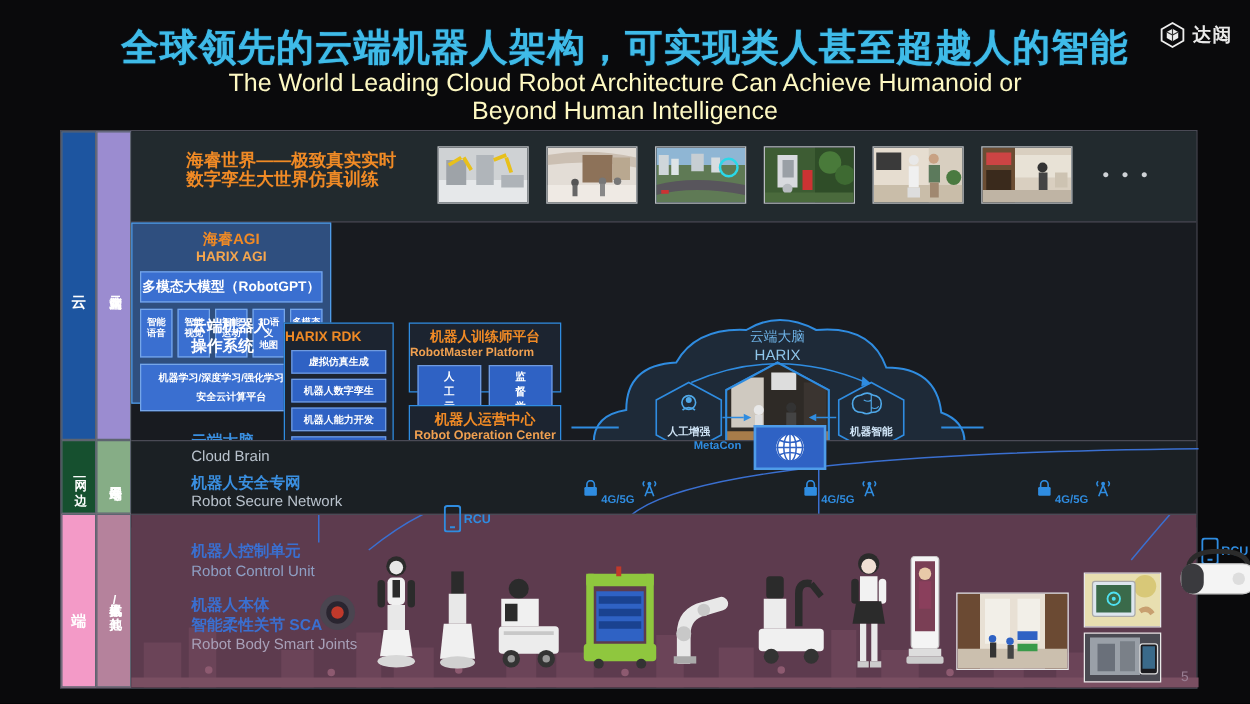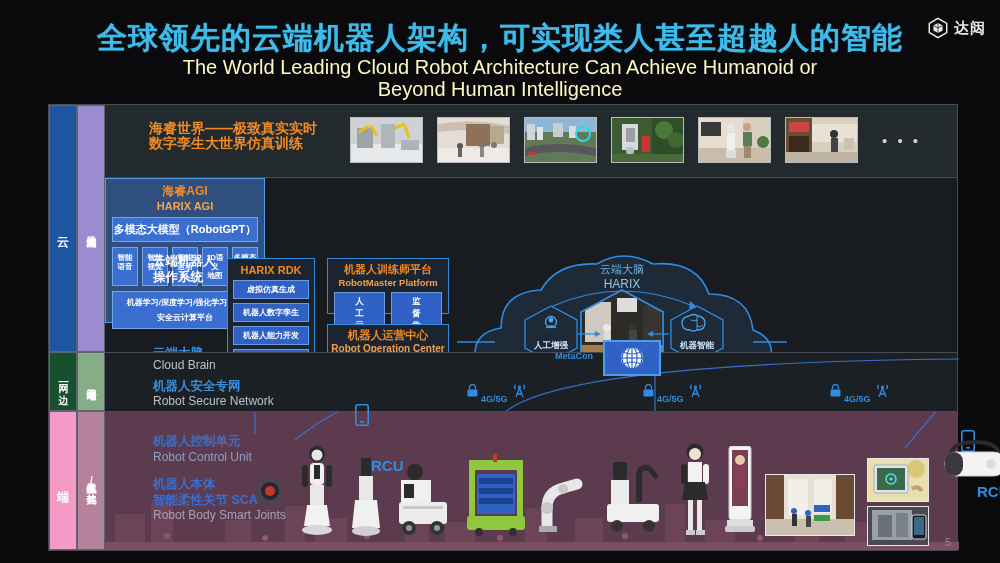--- a/index.html
+++ b/index.html
@@ -61,33 +61,33 @@
   .thumb { width:73px; height:46px; border:1px solid #b9bcc0; overflow:hidden; position:relative; }
   .dots { font-size:15px; color:#cfd2d6; letter-spacing:3px; margin-left:10px; }
 
   
   .os-label { position:absolute; left:48px; top:75px; font-size:12.5px; font-weight:bold;
               color:#fff; line-height:16px; }
   .cb-label { position:absolute; left:48px; top:168px; font-size:12.5px; font-weight:bold;
               color:#3a8fe0; line-height:15px; }
 
   .panel { position:absolute; border:1px solid #2f8ce0; background:#1c2430; }
-  .ptitle-or { color:#f08a25; font-weight:bold; text-align:center; }
+  .ptitle-or { color:#f08a25; font-weight:bold; text-align:left; }
   .chip { background:#2f62c4; color:#fff; text-align:center; font-weight:bold;
           border:1px solid #6f9ade; }
 
   
   #rdk { left:122px; top:80px; width:88px; height:131px; }
   #rdk .ptitle-or { font-size:11px; margin-top:5px; }
   #rdk .chip { margin:4px 5px 0 5px; font-size:8px; padding:3px 0; }
 
   
   #rmp { left:222px; top:80px; width:122px; height:56px; }
   #rmp .t1 { font-size:11px; color:#f08a25; font-weight:bold; text-align:center; margin-top:3px;}
-  #rmp .t2 { font-size:9.5px; color:#f0a050; font-weight:bold; text-align:center; }
+  #rmp .t2 { font-size:9.5px; color:#f0a050; font-weight:bold; }
   #rmp .row { display:flex; gap:6px; margin:4px 6px 0 6px; }
   #rmp .chip { flex:1; font-size:8.5px; padding:3px 17px; }
 
   
   #roc { left:222px; top:146px; width:122px; height:86px; }
   #roc .t1 { font-size:11.5px; color:#f08a25; font-weight:bold; text-align:center; margin-top:3px;}
   #roc .t2 { font-size:10px; color:#f0a050; font-weight:bold; text-align:center; }
   #roc .row { display:flex; gap:5px; margin:4px 5px 0 5px; }
   #roc .chip { flex:1; font-size:8.5px; padding:3px 0; }
 
@@ -107,21 +107,21 @@
   #cloudwrap { position:absolute; left:352px; top:72px; width:330px; height:175px; }
 
   
   .net-l1 { position:absolute; left:48px; top:5px; font-size:12px; color:#b9c2cc; }
   .net-l2 { position:absolute; left:48px; top:26px; font-size:12.5px; font-weight:bold; color:#3a8fe0; line-height:15px;}
   .metacon-lbl { position:absolute; font-size:9px; font-weight:bold; color:#2f8ce0; }
   .sig { position:absolute; display:flex; align-items:center; gap:3px; }
   .sig-txt { font-size:9px; font-weight:bold; color:#2f8ce0;margin-top:17px; }
 
   
-  .rcu-lbl { position:absolute; font-size:15px; font-weight:bold; color:#2f8ce0;margin-top:47px; }
+  .rcu-lbl { position:absolute; font-size:10px; font-weight:bold; color:#2f8ce0; }
   .edge-l1 { position:absolute; left:48px; top:22px; font-size:12.5px; font-weight:bold; color:#3a6fd0; line-height:15px;}
   .edge-l2 { position:absolute; left:48px; top:38px; font-size:12px; color:#8e9fc4; }
   .edge-l3 { position:absolute; left:48px; top:64px; font-size:12.5px; font-weight:bold; color:#3a6fd0; line-height:16px;}
   .edge-l4 { position:absolute; left:48px; top:96px; font-size:12px; color:#a8a0b8; }
 
   .pageno { position:absolute; right:6px; bottom:2px; font-size:11px; color:#9a7f94; }
 
   .rbt { position:absolute; bottom:8px; }
   .photo { position:absolute; border:1px solid #e8e8e8; overflow:hidden; }
 </style>

